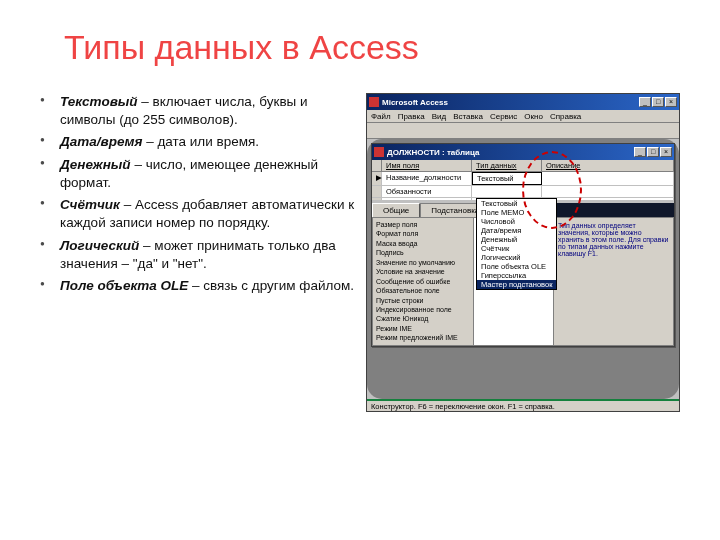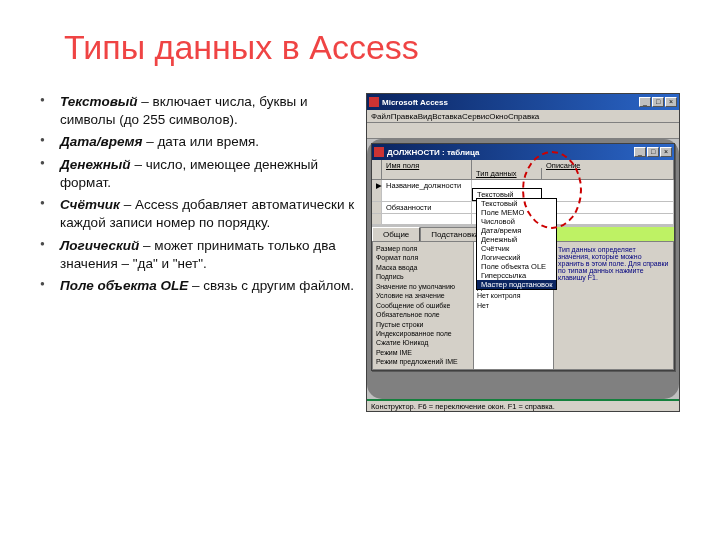--- a/index.html
+++ b/index.html
@@ -82,20 +82,21 @@
     background: #c0c0c0;
     border: 1px solid #fff;
     border-right-color: #555; border-bottom-color: #555;
     font-size: 7px; line-height: 7px; text-align: center;
     color: #000;
   }
   .menubar {
     background: #d4d0c8;
     height: 13px;
     display: flex;
+    gap: 7px;
     padding: 0 4px;
     align-items: center;
     font-size: 8px;
     color: #000;
     border-bottom: 1px solid #808080;
   }
   .toolbar {
     background: #d4d0c8;
     height: 16px;
     display: flex;
@@ -127,21 +128,21 @@
     font-size: 7.5px;
   }
   .gridhead {
     display: flex;
     background: #d4d0c8;
     border-bottom: 1px solid #808080;
     text-decoration: underline;
   }
   .gridhead div { padding: 1px 4px; border-right: 1px solid #808080; }
   .col1 { width: 90px; }
-  .col2 { width: 70px; margin-top: 8px; }
+  .col2 { width: 70px; }
   .col3 { flex: 1; }
   .gridrow { display: flex; border-bottom: 1px solid #c0c0c0; }
   .gridrow div { padding: 1px 4px; border-right: 1px solid #c0c0c0; }
   .rowsel {
     width: 10px;
     background: #d4d0c8;
     border-right: 1px solid #808080;
     text-align: center;
   }
   .dropdown {
@@ -151,21 +152,21 @@
     background: #fff;
     border: 1px solid #000;
     font-size: 7.5px;
     z-index: 5;
   }
   .dropdown div { padding: 0 4px; white-space: nowrap; }
   .dropdown .sel { background: #0a2460; color: #fff; }
 
   .tabs {
     display: flex;
-    background: #bef264;
+    background: #0f172a;
     font-size: 8px;
     margin-top: 2px;
   }
   .tab {
     padding: 2px 10px;
     background: #d4d0c8;
     border: 1px solid #808080;
     border-bottom: none;
   }
   .tab.active {

